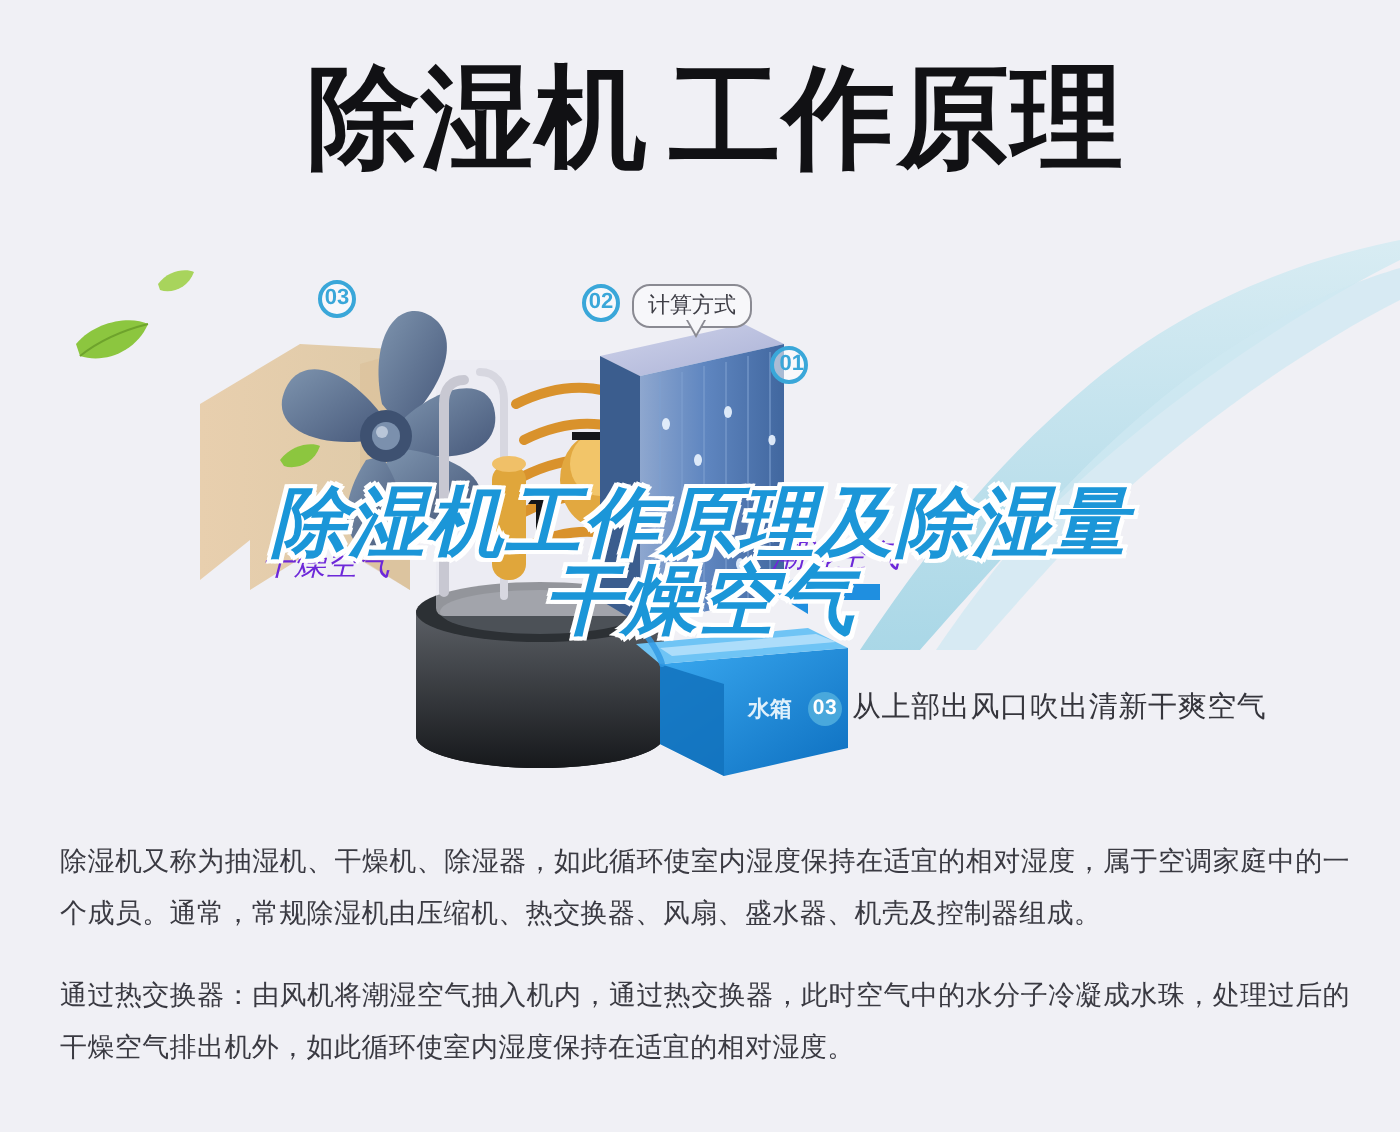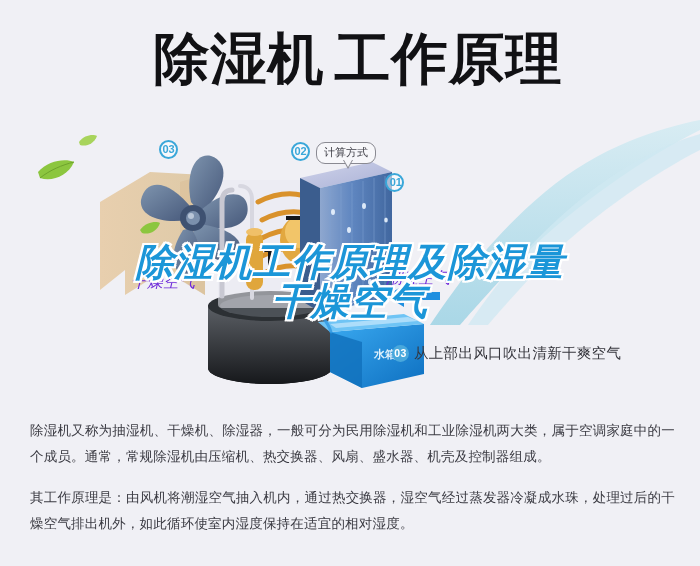--- a/index.html
+++ b/index.html
@@ -319,27 +319,27 @@
     <div class="dlabel" style="left:386px; top:148px;">潮湿空气</div>
     <div class="badge" style="left:385px; top:53px;text-align:right;">01</div>
 
     <div class="badge" style="left:291px; top:22px;">02</div>
     <div class="bubble" style="left:316px; top:22px;">计算方式</div>
     <div class="bubble-tail" style="left:343px; top:40px;"></div>
 
     <div class="tanklabel" style="left:374px; top:227px;">水箱</div>
 
 
-    <div class="explain" style="left:392px; top:224px;"><span class="badge-inline">03</span><span>从上部出风口吹出清新干爽空气</span></div>
+    <div class="explain" style="left:392px; top:224px;padding-left:12px;"><span class="badge-inline">03</span><span>从上部出风口吹出清新干爽空气</span></div>
   </div>
 
   <div id="overlay-head">
     <div class="ol-line">除湿机工作原理及除湿量</div>
     <div class="ol-line">干燥空气</div>
   </div>
 
   <div id="body-copy">
-    <p>除湿机又称为抽湿机、干燥机、除湿器，一般可分为民用除湿机和工业除湿机两大类，属于空调家庭中的一个成员。通常，常规除湿机由压缩机、热交换器、风扇、盛水器、机壳及控制器组成。</p>
+    <p>除湿机又称为抽湿机、干燥机、除湿器，如此循环使室内湿度保持在适宜的相对湿度，属于空调家庭中的一个成员。通常，常规除湿机由压缩机、热交换器、风扇、盛水器、机壳及控制器组成。</p>
     <div class="para-gap"></div>
-    <p>其工作原理是：由风机将潮湿空气抽入机内，通过热交换器，湿空气经过蒸发器冷凝成水珠，处理过后的干燥空气排出机外，如此循环使室内湿度保持在适宜的相对湿度。</p>
+    <p>通过热交换器：由风机将潮湿空气抽入机内，通过热交换器，此时空气中的水分子冷凝成水珠，处理过后的干燥空气排出机外，如此循环使室内湿度保持在适宜的相对湿度。</p>
   </div>
 
 </div>
 
 </body></html>

